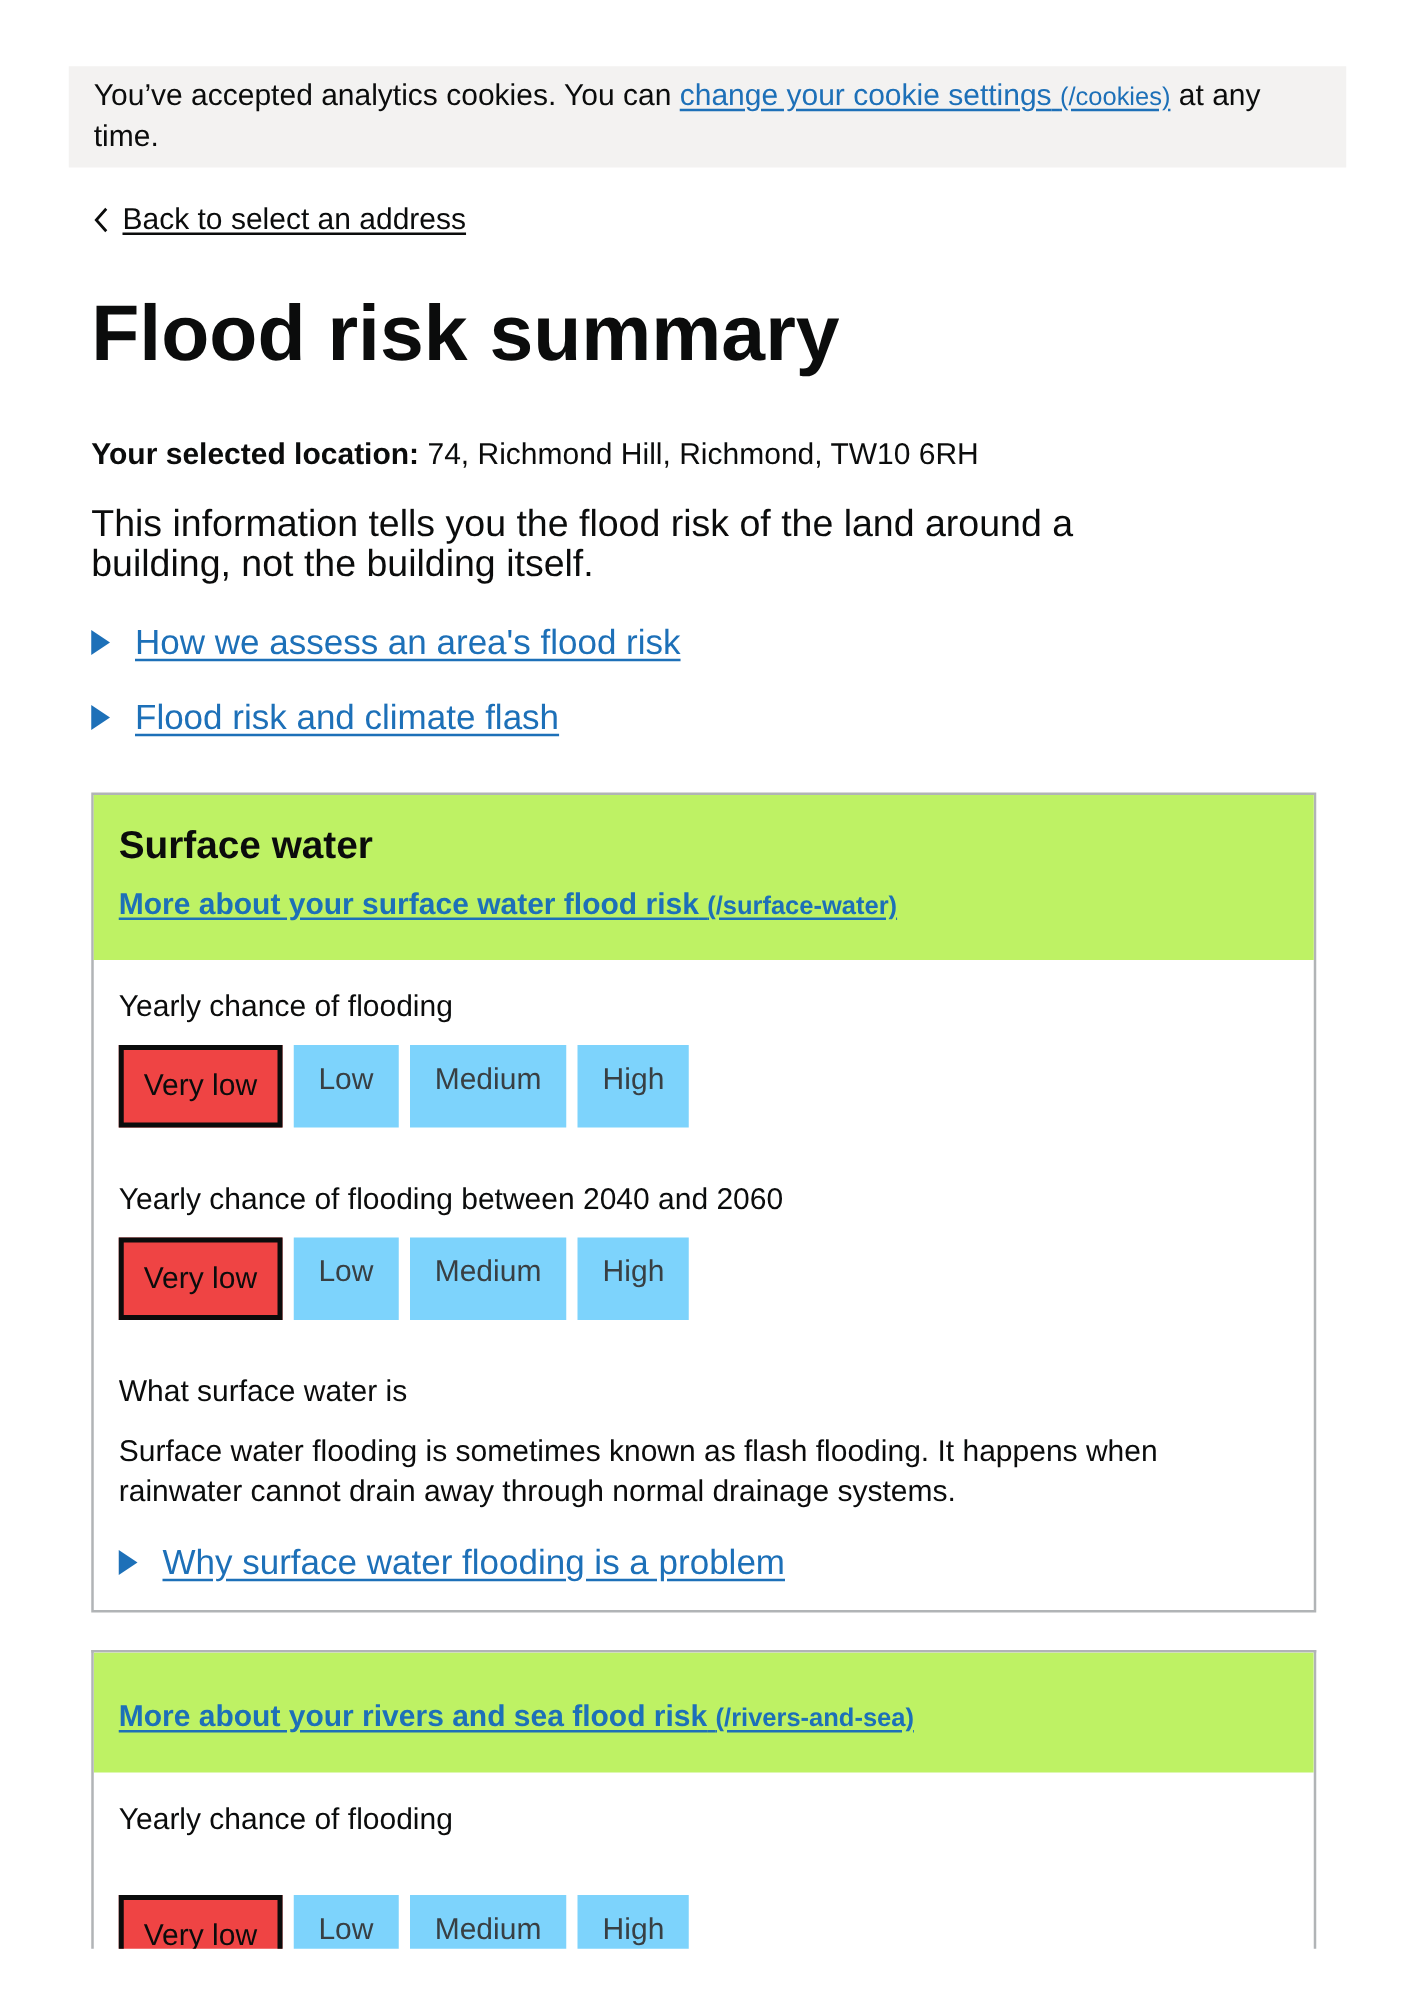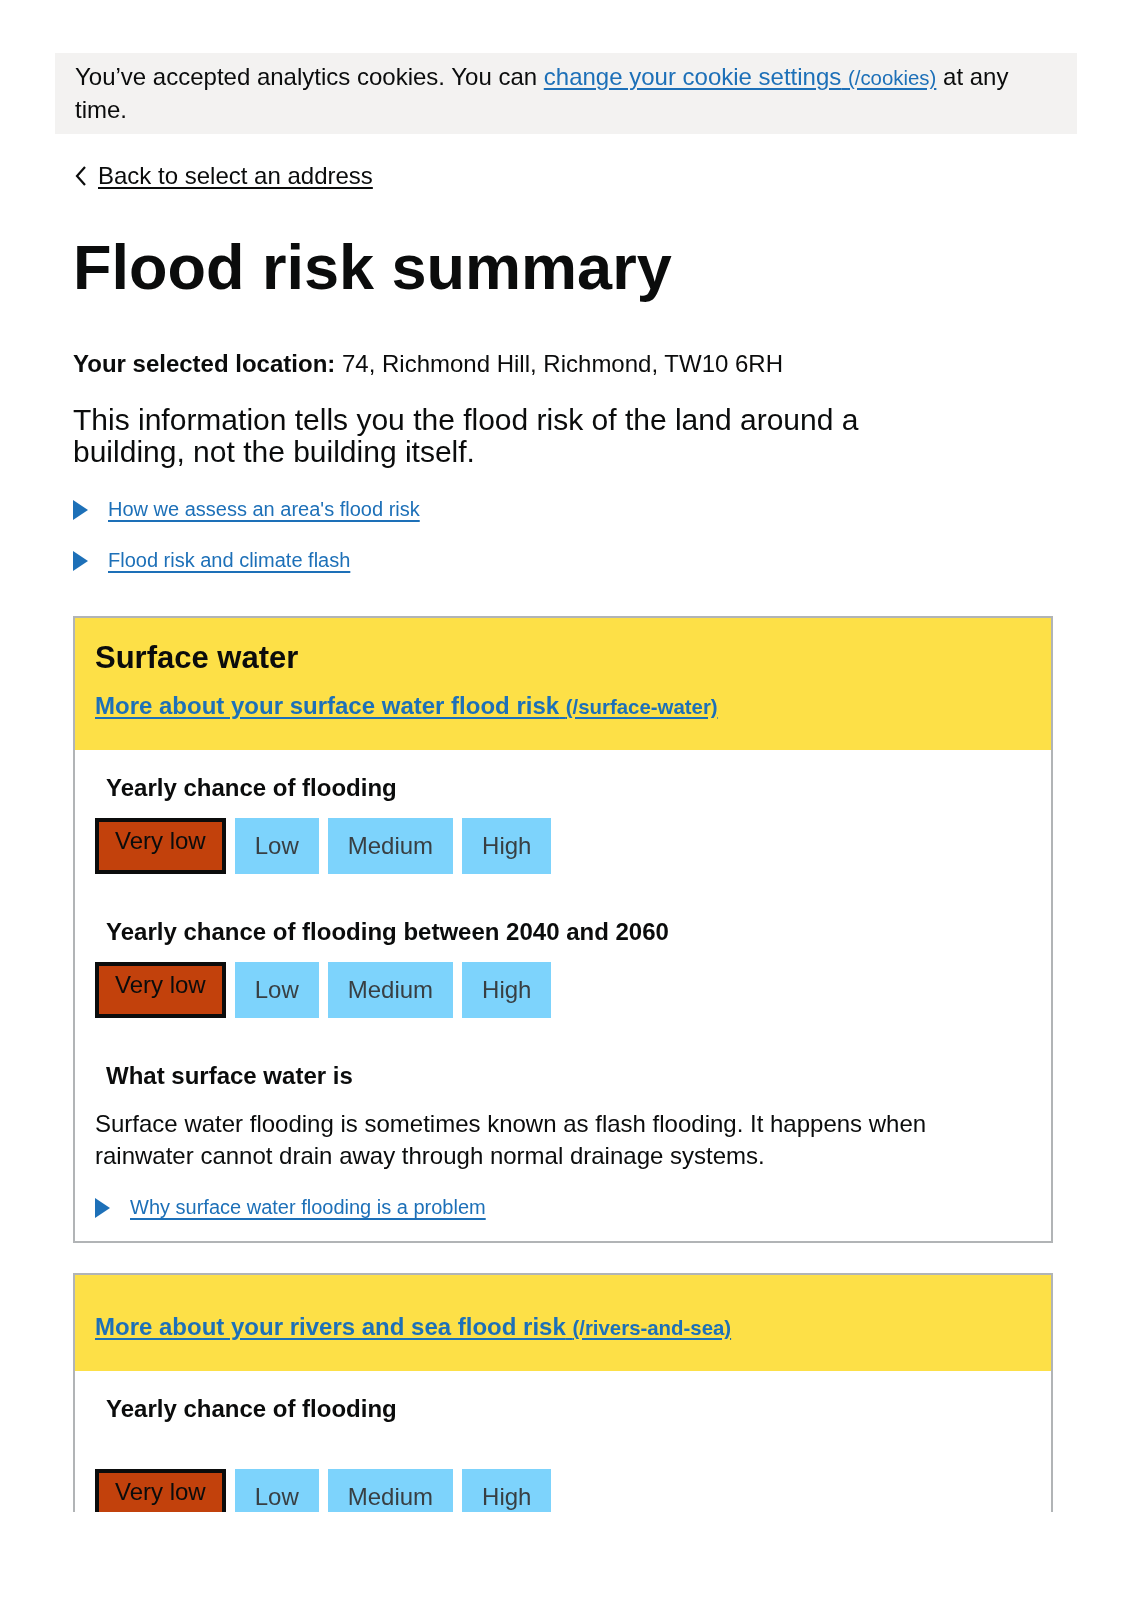--- a/index.html
+++ b/index.html
@@ -67,66 +67,66 @@
   .disclosure:first-of-type { margin-top: 30px; }
   .tri-icon {
     width: 0; height: 0;
     border-style: solid;
     border-width: 10px 0 10px 15px;
     border-color: transparent transparent transparent #1d70b8;
     flex: 0 0 auto;
   }
   .disclosure .summary-text {
     color: #1d70b8;
-    font-size: 20px;
+    font-size: 28px;
     text-decoration: underline;
     text-underline-offset: 4px;
   }
 
   
   .panel { border: 2px solid #b1b4b6; margin-top: 44px; width: 980px; }
   .panel + .panel { margin-top: 30px; }
   .panel--clipped { height: 239px; overflow: hidden; border-bottom: none; }
-  .panel-header { background: #fde047; padding: 22px 20px 30px 20px; }
+  .panel-header { background: #bef264; padding: 22px 20px 30px 20px; }
   .panel-header h2 {
     margin: 0;
     font-size: 31px;
     line-height: 36px;
     font-weight: 700;
   }
   .panel-header .more-link {
     display: inline-block;
     margin-top: 16px;
     font-size: 24px;
     font-weight: 700;
   }
   .panel-body { padding: 0 20px 22px 20px; }
 
   .sub-heading {
     font-size: 24px;
     line-height: 28px;
-    font-weight: 700;
-    margin: 44px 0 16px 11px;
+    font-weight: 400;
+    margin: 44px 0 16px 0;
   }
   .panel-body .sub-heading:first-child { margin-top: 24px; }
 
   .scale { display: flex; }
   .scale-item {
     display: inline-block;
     background: #7dd3fc;
     color: #383f43;
     font-size: 24px;
     line-height: 30px;
     padding: 13px 20px;
     margin-right: 9px;
   }
   .scale-item.is-selected {
-    background: #c2410c;
+    background: #ef4444;
     border: 4px solid #0b0c0c;
-    padding: 4px 16px;
+    padding: 14px 16px;
     color: #0b0c0c;
   }
   .scale--late { margin-top: 46px; }
 
   .panel-body p {
     font-size: 24px;
     line-height: 32px;
     max-width: 930px;
     margin: 18px 0 0 0;
   }

